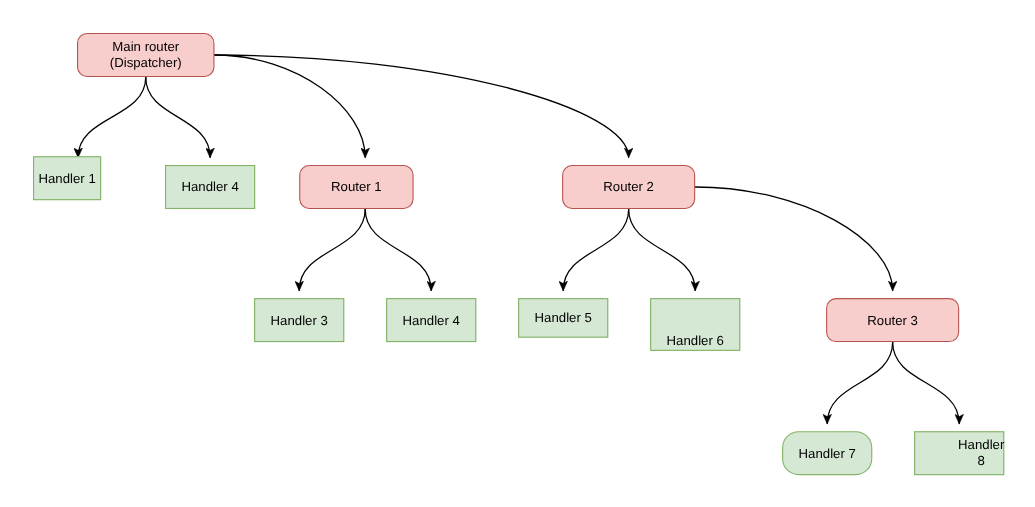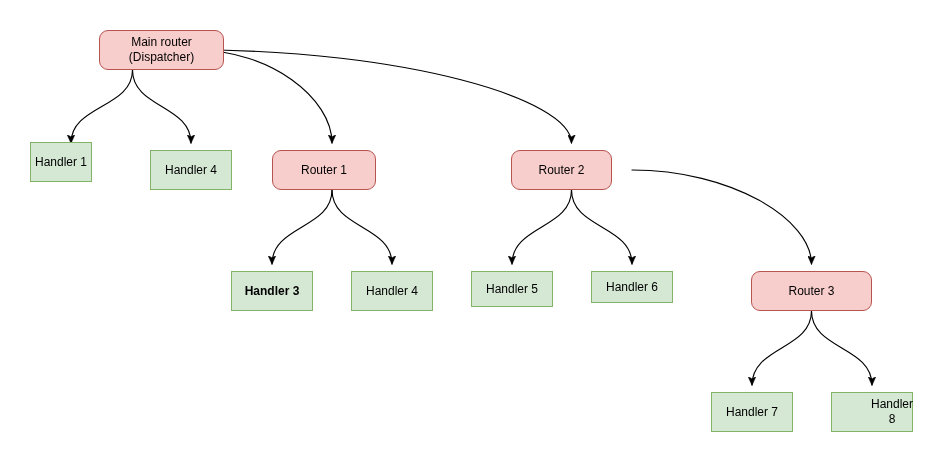--- a/index.html
+++ b/index.html
@@ -81,28 +81,28 @@
         <path d="M 332,190 C 332,228.48000000000002 392,225.51999999999998 392,264" marker-end="url(#arrowhead)"></path>
         <path d="M 571.5,190 C 571.5,228.48000000000002 512,225.51999999999998 512,264" marker-end="url(#arrowhead)"></path>
         <path d="M 571.5,190 C 571.5,228.48000000000002 632,225.51999999999998 632,264" marker-end="url(#arrowhead)"></path>
         <path d="M 632,170 C 730.725,170 811.5,218.88 811.5,264" marker-end="url(#arrowhead)"></path>
         <path d="M 811.5,311 C 811.5,349.48 752,346.52 752,385" marker-end="url(#arrowhead)"></path>
         <path d="M 811.5,311 C 811.5,349.48 872,346.52 872,385" marker-end="url(#arrowhead)"></path>
       </g>
   </svg>
 
   <div id="node-layer">
-      <div class="node node-router" style="left: 70px; top: 30px; width: 125px; height: 40px; margin-left: 29px;"><span class="node-label">Main router
+      <div class="node node-router" style="left: 70px; top: 30px; width: 125px; height: 40px;"><span class="node-label">Main router
 (Dispatcher)</span></div>
       <div class="node node-handler" style="left: 30px; top: 142px; width: 62px; height: 40px; text-align: right;"><span class="node-label">Handler 1</span></div>
       <div class="node node-handler" style="left: 150px; top: 150px; width: 82px; height: 40px;"><span class="node-label">Handler 4</span></div>
       <div class="node node-router" style="left: 272px; top: 150px; width: 104px; height: 40px;"><span class="node-label">Router 1</span></div>
-      <div class="node node-router" style="left: 511px; top: 150px; width: 101px; height: 40px;"><span class="node-label">Router 2</span></div>
-      <div class="node node-handler" style="left: 231px; top: 271px; width: 82px; height: 40px; font-weight: bold;"><span class="node-label">Handler 3</span></div>
+      <div class="node node-router" style="left: 511px; top: 150px; width: 121px; height: 40px;"><span class="node-label">Router 2</span></div>
+      <div class="node node-handler" style="left: 231px; top: 271px; width: 82px; height: 40px;"><span class="node-label">Handler 3</span></div>
       <div class="node node-handler" style="left: 351px; top: 271px; width: 82px; height: 40px;"><span class="node-label">Handler 4</span></div>
       <div class="node node-handler" style="left: 471px; top: 271px; width: 82px; height: 36px;"><span class="node-label">Handler 5</span></div>
-      <div class="node node-handler" style="left: 591px; top: 271px; width: 82px; height: 32px;"><span class="node-label">Handler 6</span></div>
+      <div class="node node-handler" style="left: 591px; top: 271px; width: 82px; height: 48px; align-items: flex-end;"><span class="node-label">Handler 6</span></div>
       <div class="node node-router" style="left: 751px; top: 271px; width: 121px; height: 40px;"><span class="node-label">Router 3</span></div>
-      <div class="node node-handler" style="left: 711px; top: 392px; width: 82px; height: 40px;"><span class="node-label">Handler 7</span></div>
+      <div class="node node-handler" style="left: 711px; top: 392px; width: 82px; height: 40px; border-radius: 15px;"><span class="node-label">Handler 7</span></div>
       <div class="node node-handler" style="left: 831px; top: 392px; width: 82px; height: 40px; padding-left: 40px;"><span class="node-label">Handler 8</span></div>
     </div>
 
 </div>
 
 </body></html>

